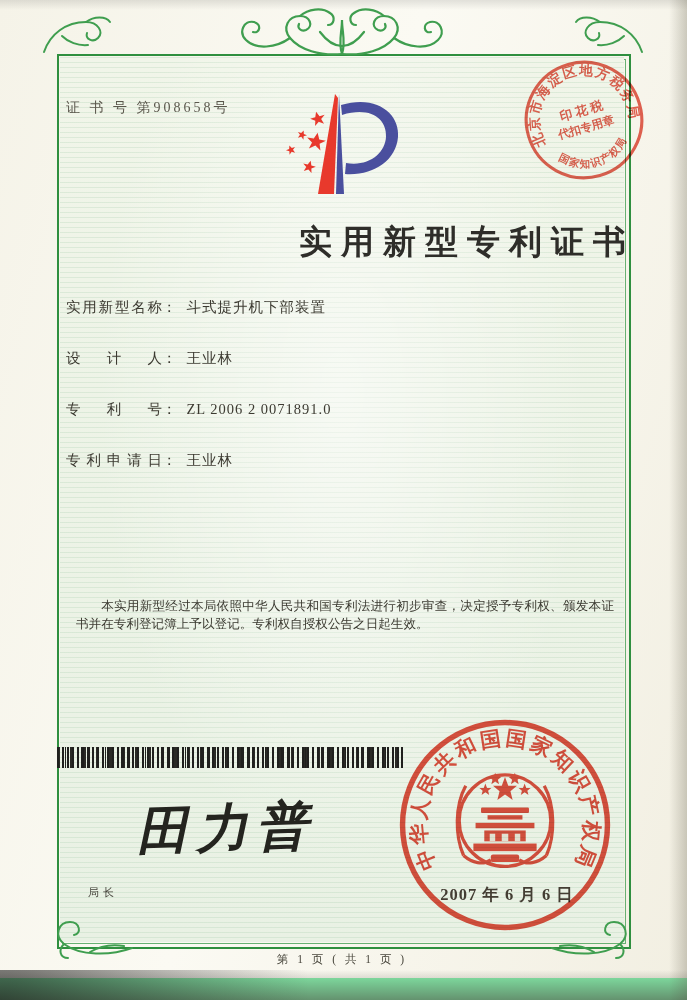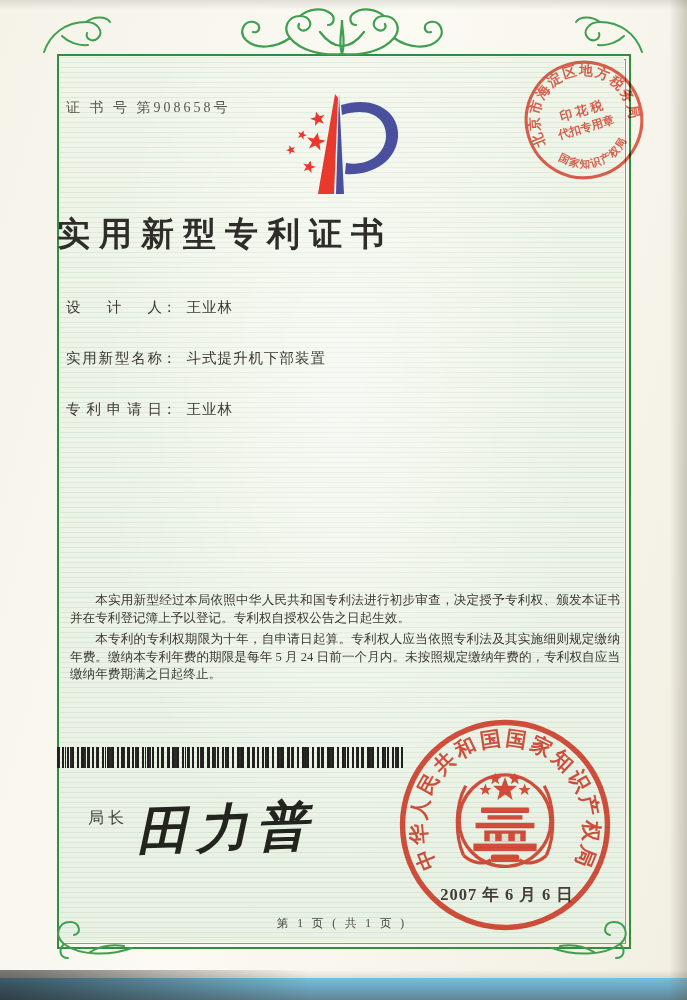--- a/index.html
+++ b/index.html
@@ -1,17 +1,17 @@
 <!DOCTYPE html>
 <html><head>
 <meta charset="utf-8">
 <style>
   html,body{margin:0;padding:0;background:#8f8d82;}
   .scan{position:relative;width:687px;height:1000px;overflow:hidden;
-        background:#7dd3fc;font-family:"Liberation Serif","DejaVu Serif",serif;}
+        background:#86efac;font-family:"Liberation Serif","DejaVu Serif",serif;}
   .paper{position:absolute;inset:0 0 22px 0;
          background:linear-gradient(105deg,#f5f3e8,#fbfaf3 45%,#f2efe2);}
   .edge-right{position:absolute;top:0;bottom:0;right:0;width:18px;
          background:linear-gradient(90deg,rgba(0,0,0,0),rgba(104,100,82,.30));}
   .edge-bottom{position:absolute;left:0;right:0;bottom:0;height:30px;
          background:linear-gradient(180deg,rgba(0,0,0,0),rgba(72,70,60,.55));}
   .edge-bottom:after{content:'';position:absolute;inset:0;
          background:radial-gradient(circle at 0% 100%,rgba(15,15,15,.6),rgba(0,0,0,0) 45%);}
   .edge-top{position:absolute;left:0;right:0;top:0;height:10px;
          background:linear-gradient(180deg,rgba(0,0,0,.10),rgba(0,0,0,0));}
@@ -27,48 +27,48 @@
 
   .ornament{position:absolute;color:#3f9e4f;}
   .ornament svg{display:block;}
 
   .cert-no{position:absolute;left:66px;top:99px;font-size:14px;letter-spacing:3px;color:#5a574c;}
 
   .logo{position:absolute;left:276px;top:88px;width:134px;height:118px;}
   .tax-seal{position:absolute;left:521px;top:57px;width:126px;height:126px;
             transform:rotate(-16deg);opacity:.82;mix-blend-mode:multiply;}
 
-  .title{position:absolute;left:57px;top:212px;width:570px;margin:0;text-align:left;
+  .title{position:absolute;left:57px;top:212px;width:570px;margin:8px;text-align:right;
          font-size:33px;font-weight:700;letter-spacing:9px;color:#2e2d29;}
 
   .fields{position:absolute;left:66px;top:298px;width:520px;list-style:none;margin:0;padding:0;}
   .fields li{height:51px;font-size:14.5px;color:#3c3a31;}
   .flabel{display:inline-block;width:96px;text-align:justify;text-align-last:justify;}
   .fcolon{display:inline-block;margin-right:10px;}
   .fvalue{letter-spacing:1px;}
 
   .bodytext{position:absolute;left:66px;top:588px;width:558px;color:#3b3a31;}
-  .bodytext p{margin:4px;font-size:12.6px;line-height:17.6px;text-indent:2em;text-align:justify;}
+  .bodytext p{margin:10px;font-size:12.6px;line-height:17.6px;text-indent:2em;text-align:justify;}
 
   .barcode{position:absolute;left:57px;top:747px;width:346px;height:21px;
      background:
        repeating-linear-gradient(90deg,#20201e 0 2px,rgba(0,0,0,0) 2px 5px),
        repeating-linear-gradient(90deg,#20201e 0 1px,rgba(0,0,0,0) 1px 8px),
        repeating-linear-gradient(90deg,#2a2a26 0 3px,rgba(0,0,0,0) 3px 13px);}
 
-  .sig-title{position:absolute;left:88px;top:808px;font-size:16px;letter-spacing:4px;color:#44423a;}
+  .sig-title{position:absolute;left:88px;top:885px;font-size:11px;letter-spacing:4px;color:#44423a;}
   .sig-name{position:absolute;left:136px;top:794px;font-size:52px;letter-spacing:8px;
             color:#24241f;font-style:italic;font-weight:600;transform:rotate(-2deg);}
 
   .seal-date{position:absolute;left:400px;top:884px;width:214px;text-align:center;
              font-size:16.5px;font-weight:600;letter-spacing:1px;color:#433d33;}
   .office-seal{position:absolute;left:396px;top:716px;width:218px;height:218px;
                mix-blend-mode:multiply;opacity:.88;}
 
-  .footer{position:absolute;left:57px;top:916px;width:570px;text-align:center;
+  .footer{position:absolute;left:57px;top:952px;width:570px;text-align:center;
           font-size:11.5px;letter-spacing:3px;color:#4a483e;}
 </style>
 </head>
 <body>
 
 <div class="scan">
   <div class="paper"></div>
   <div class="edge-top"></div>
   <div class="frame"></div>
   <div class="inner-bg"></div>
@@ -162,33 +162,35 @@
       </text>
       <text x="60" y="55" font-size="12" fill="#e0402e" font-weight="700" text-anchor="middle">印 花 税</text>
       <text x="60" y="71" font-size="11" fill="#e0402e" font-weight="700" text-anchor="middle">代扣专用章</text>
     </svg>
   </div>
 
   <h1 class="title">实用新型专利证书</h1>
 
   <ul class="fields">
     <li>
+      <span class="flabel">实用新型名称</span><span class="fcolon">：</span><span class="fvalue">斗式提升机下部装置</span>
+    </li>
+    <li>
       <span class="flabel">设计人</span><span class="fcolon">：</span><span class="fvalue">王业林</span>
     </li>
     <li>
-      <span class="flabel">实用新型名称</span><span class="fcolon">：</span><span class="fvalue">斗式提升机下部装置</span>
+      <span class="flabel">专利号</span><span class="fcolon">：</span><span class="fvalue">ZL 2006 2 0071891.0</span>
     </li>
     <li>
       <span class="flabel">专利申请日</span><span class="fcolon">：</span><span class="fvalue">王业林</span>
     </li>
   </ul>
 
   <div class="bodytext">
     <p>本实用新型经过本局依照中华人民共和国专利法进行初步审查，决定授予专利权、颁发本证书并在专利登记簿上予以登记。专利权自授权公告之日起生效。</p>
-    <p>本专利的专利权期限为十年，自申请日起算。专利权人应当依照专利法及其实施细则规定缴纳年费。缴纳本专利年费的期限是每年 5 月 24 日前一个月内。未按照规定缴纳年费的，专利权自应当缴纳年费期满之日起终止。</p>
   </div>
 
   <div class="barcode"></div>
 
   <div class="sig-title">局长</div>
   <div class="sig-name">田力普</div>
 
   <div class="seal-date">2007 年 6 月 6 日</div>
 
   <div class="office-seal">

